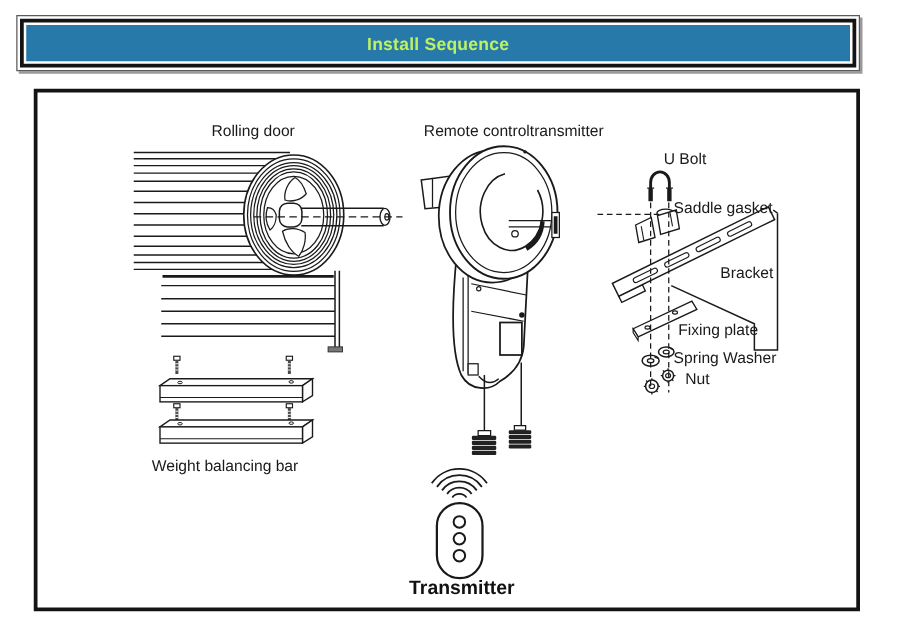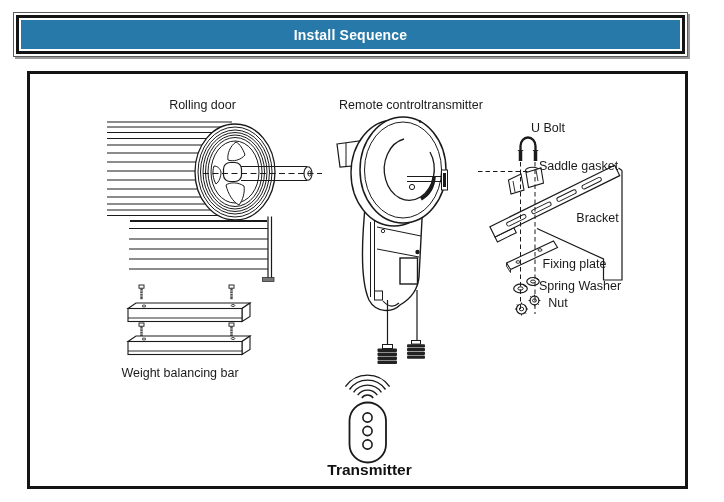--- a/index.html
+++ b/index.html
@@ -4,21 +4,21 @@
 <style>
   html,body{margin:0;padding:0;background:#fff;}
   #page{position:relative;width:724px;height:502px;background:#fff;overflow:hidden;
         font-family:"Liberation Sans", sans-serif;}
   
   .banner-outer{position:absolute;left:13px;top:12px;width:675px;height:45px;
     border:1px solid #5a5a5a;background:#fff;box-sizing:border-box;padding:2px;
     box-shadow:2px 2px 0 #9a9a9a;}
   .banner-mid{width:100%;height:100%;border:3px solid #141414;box-sizing:border-box;
     padding:2px;background:#fff;}
-  .banner-blue{width:100%;height:100%;background:#2779a9;color:#ffffff;
+  .banner-blue{width:100%;height:100%;background:#2779a9;color:#bef264;
     display:flex;align-items:center;justify-content:center;
     font-size:14px;font-weight:bold;letter-spacing:.2px;}
   
   .frame{position:absolute;left:27px;top:71px;width:661px;height:418px;
     border:3px solid #141414;box-sizing:border-box;background:#fff;}
   svg{position:absolute;left:0;top:0;}
   .ln{stroke:#1a1a1a;fill:none;}
   .wf{stroke:#1a1a1a;fill:#ffffff;}
   .lbl{font-size:12.5px;fill:#1a1a1a;}
   .lbl-bold{font-size:15.5px;font-weight:bold;fill:#111;}

